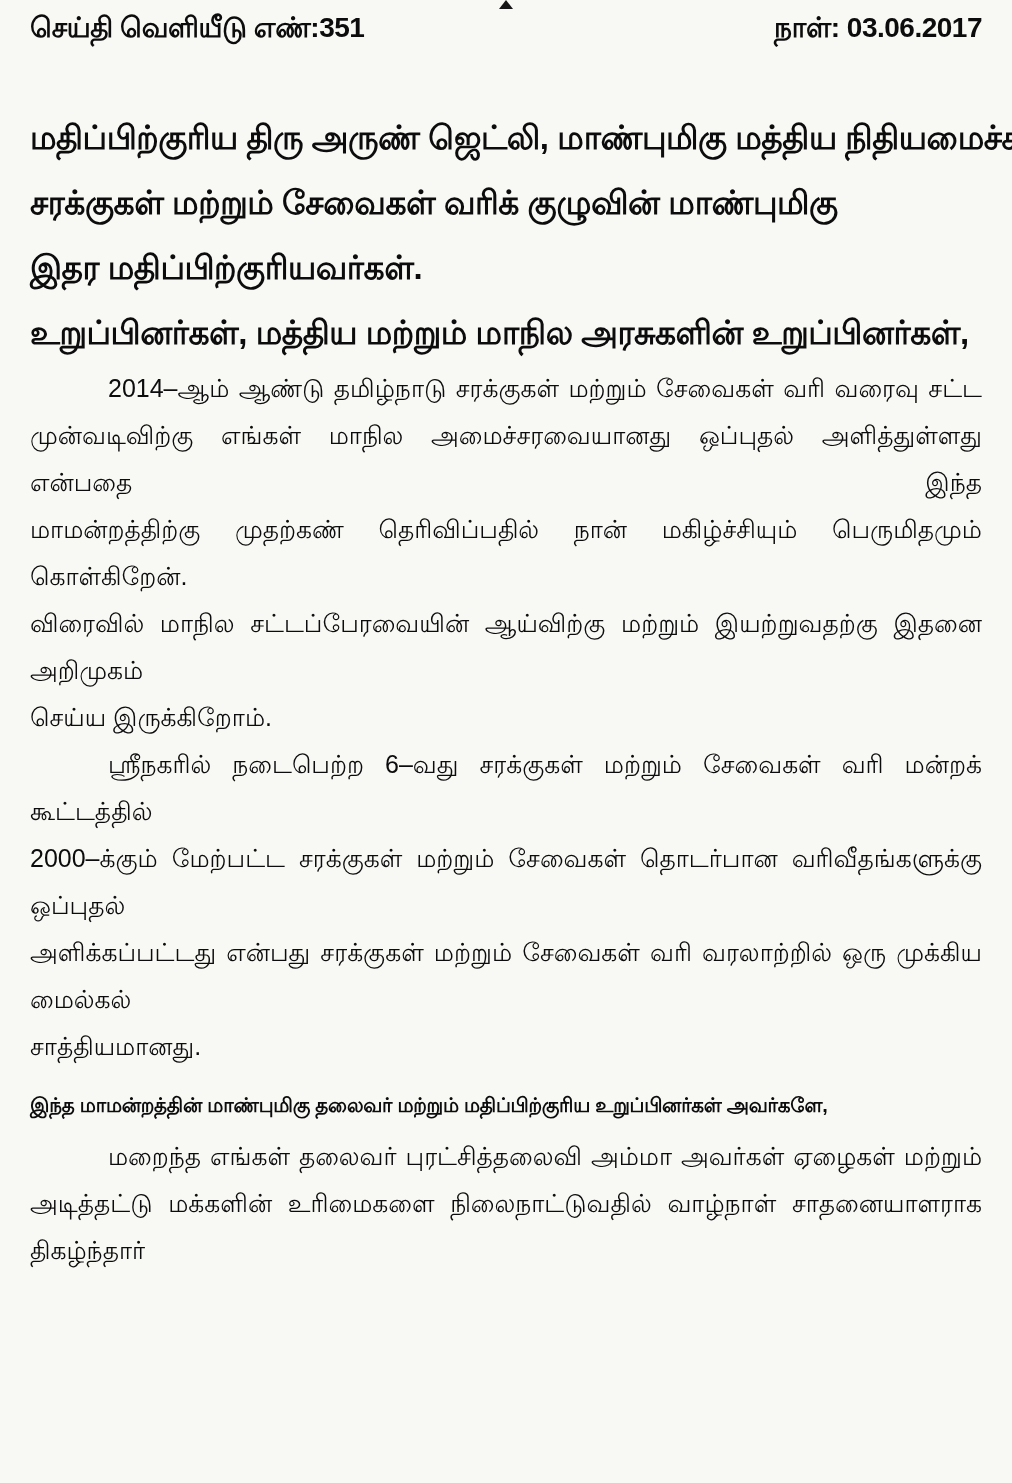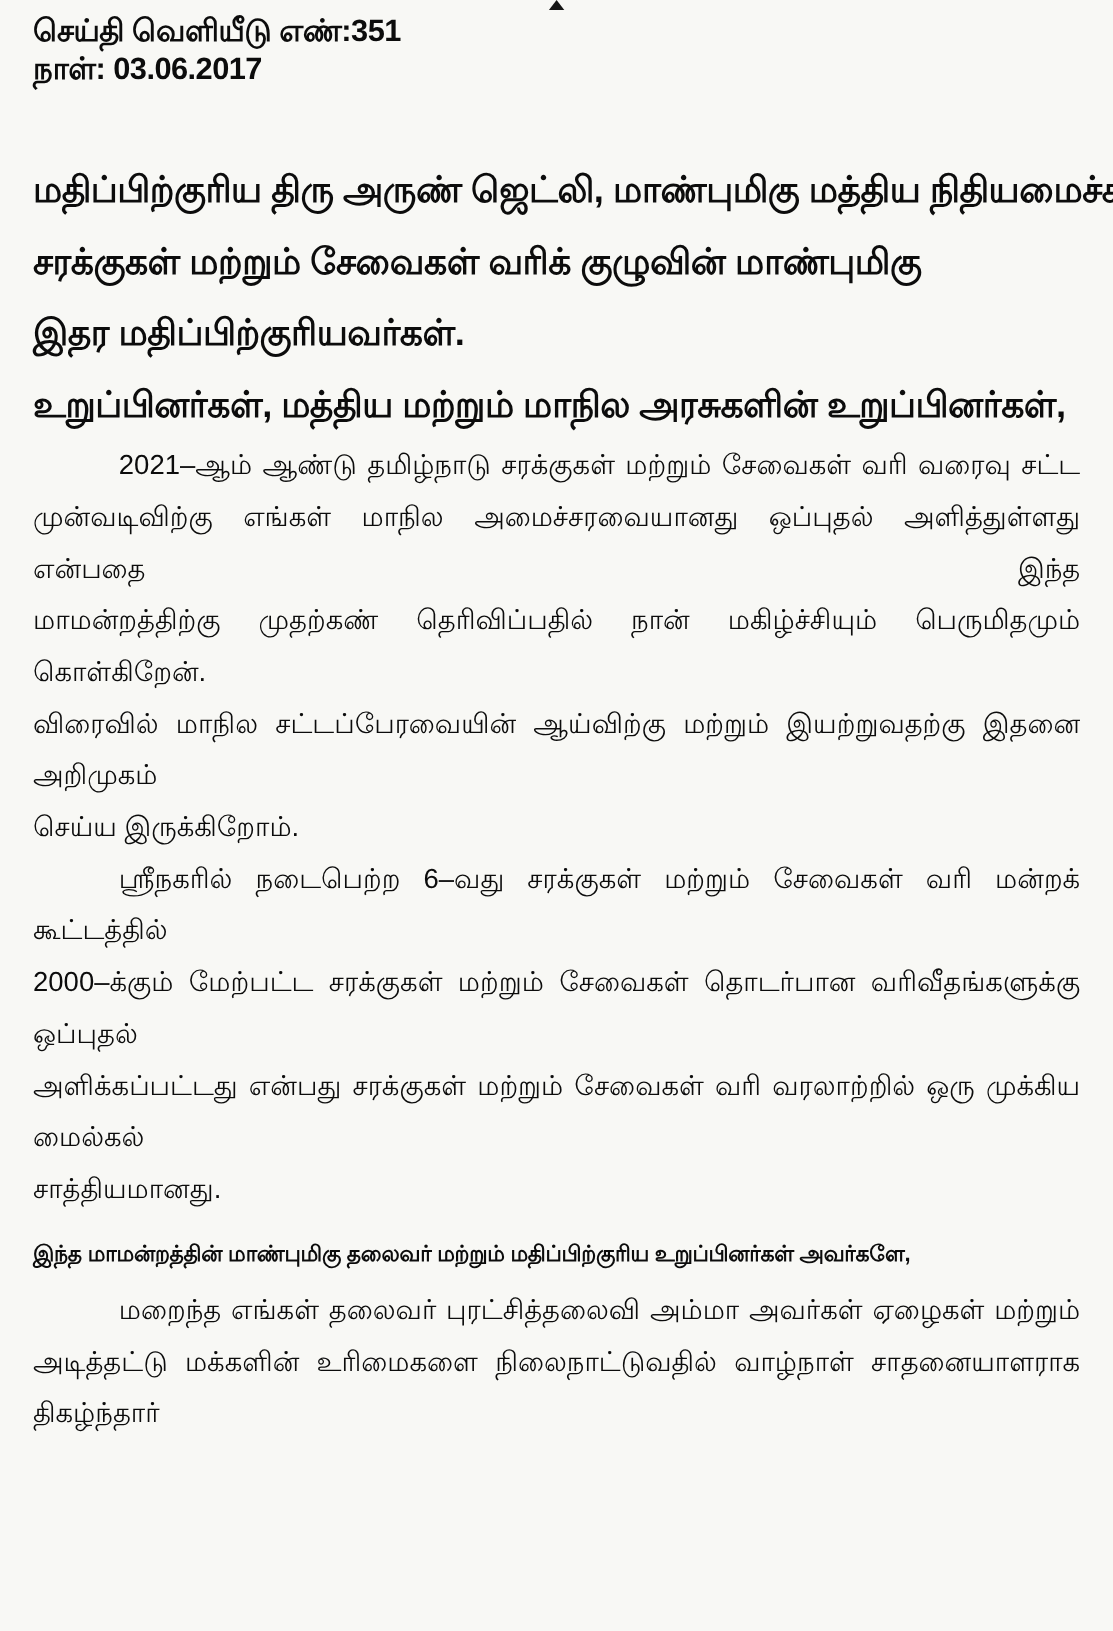--- a/index.html
+++ b/index.html
@@ -31,21 +31,20 @@
     border-bottom: 9px solid #161616;
   }
   .header-row {
     display: flex;
     justify-content: space-between;
     align-items: baseline;
     padding-top: 12px;
     font-weight: bold;
     font-size: 28px;
     letter-spacing: -0.5px;
-    flex-direction: column;
   }
   .doc-title {
     margin-top: 22px;
     text-align: center;
     font-weight: bold;
     font-size: 28px;
     letter-spacing: -0.5px;
   }
   .salutation {
     margin-top: 58px;
@@ -88,21 +87,21 @@
 
 
   <div class="salutation">
     <span class="line">மதிப்பிற்குரிய திரு அருண் ஜெட்லி, மாண்புமிகு மத்திய நிதியமைச்சர்</span>
     <span class="line">சரக்குகள் மற்றும் சேவைகள் வரிக் குழுவின் மாண்புமிகு</span>
     <span class="line">இதர மதிப்பிற்குரியவர்கள்.</span>
     <span class="line">உறுப்பினர்கள், மத்திய மற்றும் மாநில அரசுகளின் உறுப்பினர்கள்,</span>
   </div>
 
   <div class="body-par">
-    <span class="line just indent">2021–ஆம் ஆண்டு தமிழ்நாடு சரக்குகள் மற்றும் சேவைகள் வரி வரைவு சட்ட</span>
+    <span class="line just indent">2014–ஆம் ஆண்டு தமிழ்நாடு சரக்குகள் மற்றும் சேவைகள் வரி வரைவு சட்ட</span>
     <span class="line just">முன்வடிவிற்கு எங்கள் மாநில அமைச்சரவையானது ஒப்புதல் அளித்துள்ளது என்பதை இந்த</span>
     <span class="line just">மாமன்றத்திற்கு முதற்கண் தெரிவிப்பதில் நான் மகிழ்ச்சியும் பெருமிதமும் கொள்கிறேன்.</span>
     <span class="line just">விரைவில் மாநில சட்டப்பேரவையின் ஆய்விற்கு மற்றும் இயற்றுவதற்கு இதனை அறிமுகம்</span>
     <span class="line">செய்ய இருக்கிறோம்.</span>
   </div>
 
   <div class="body-par">
     <span class="line just indent">ஸ்ரீநகரில் நடைபெற்ற 6–வது சரக்குகள் மற்றும் சேவைகள் வரி மன்றக் கூட்டத்தில்</span>
     <span class="line just">2000–க்கும் மேற்பட்ட சரக்குகள் மற்றும் சேவைகள் தொடர்பான வரிவீதங்களுக்கு ஒப்புதல்</span>
     <span class="line just">அளிக்கப்பட்டது என்பது சரக்குகள் மற்றும் சேவைகள் வரி வரலாற்றில் ஒரு முக்கிய மைல்கல்</span>

